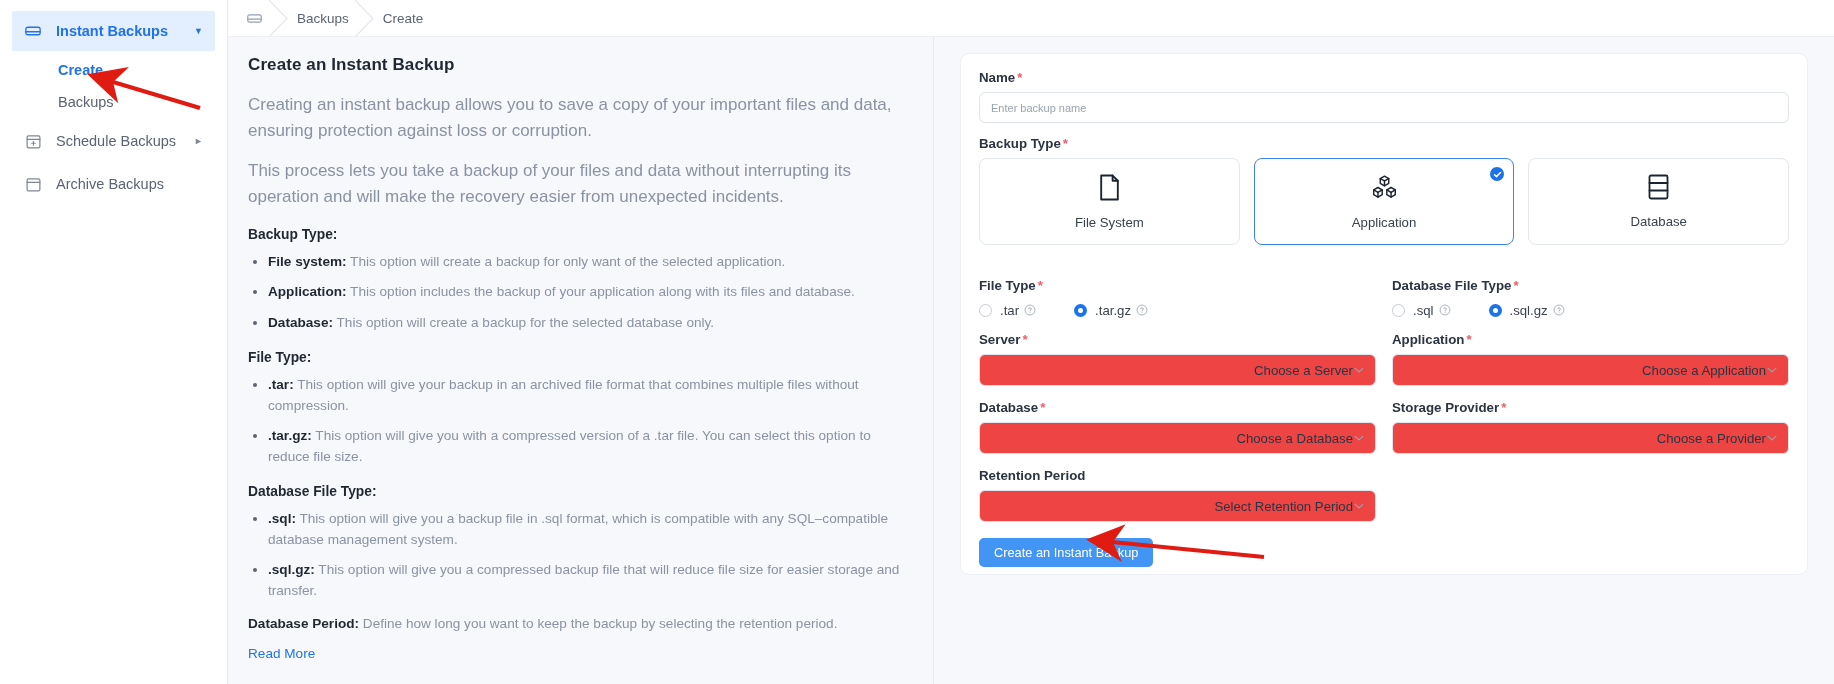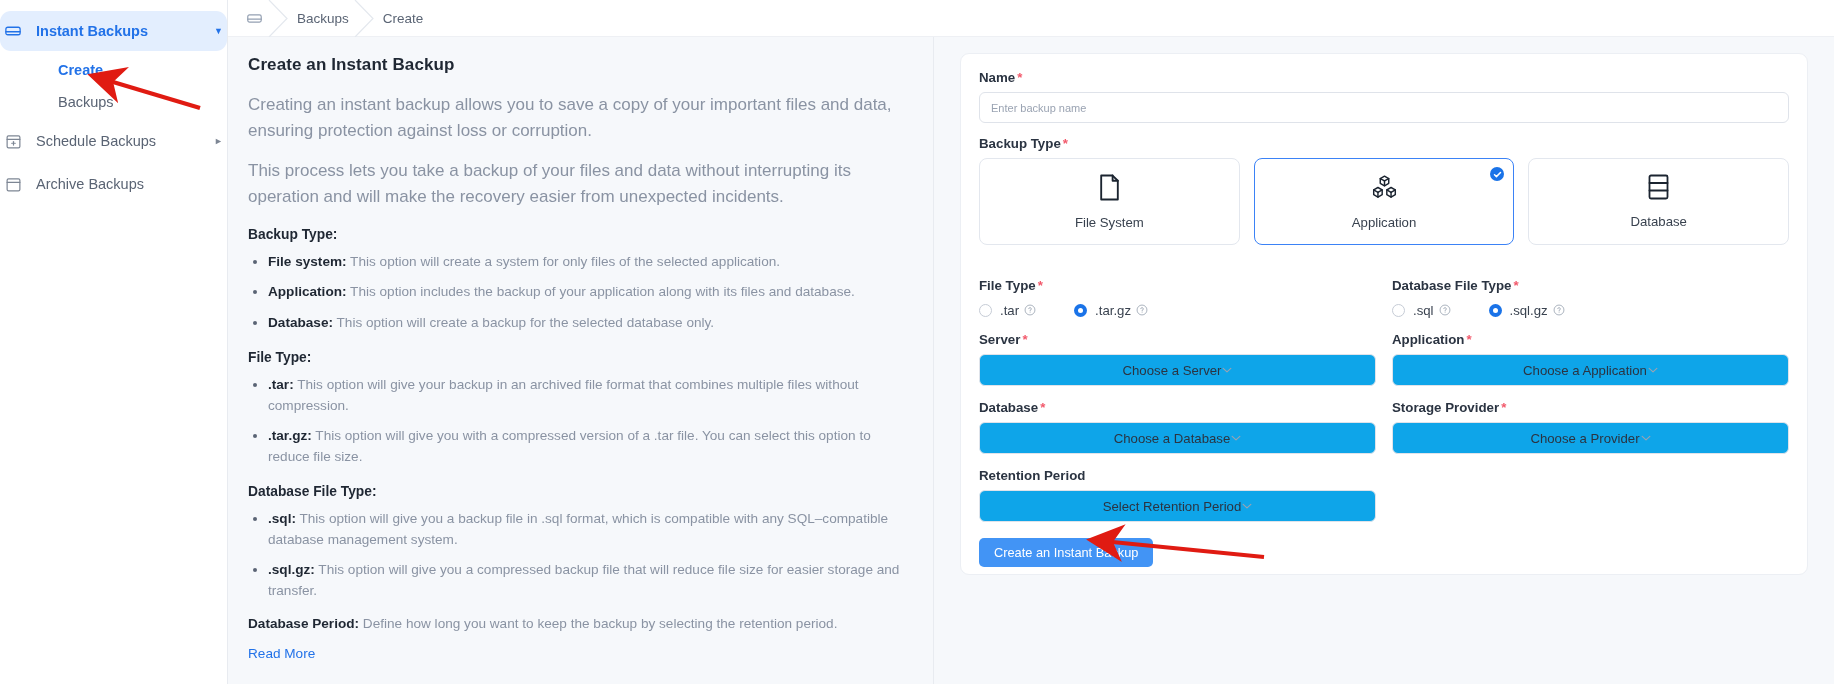--- a/index.html
+++ b/index.html
@@ -18,23 +18,23 @@
 
   
   .sidebar {
     width:228px; min-width:228px; height:684px;
     background:#ffffff;
     border-right:1px solid #e8ebf0;
     padding:8px 0 0 0;
   }
   .nav-item {
     display:flex; align-items:center;
-    height:40px; margin:3px 0;
-    border-radius:11px;
-    padding:0 4px;
+    height:40px; margin:3px 12px;
+    border-radius:2px;
+    padding:0 12px;
     font-size:14.5px;
     color:#5a6474;
     cursor:pointer;
     position:relative;
   }
   .nav-item.active { background:#e3eefe; color:#2272e8; font-weight:600; }
   .nav-icon {
     width:18px; height:18px; margin-right:14px;
     display:flex; align-items:center; justify-content:center;
     flex:0 0 18px;
@@ -207,22 +207,22 @@
   .help-icon {
     margin-left:5px; color:#a3abb8;
     display:inline-flex; align-items:center;
     cursor:pointer;
   }
 
   
   .select-box {
     width:100%; height:32px;
     border:1px solid #dfe3ea; border-radius:6px;
-    background:#0ea5e9;
-    display:flex; align-items:center; justify-content:center;
+    background:#ef4444;
+    display:flex; align-items:center; justify-content:flex-end;
     padding:0 10px 0 11px;
     font-size:13.2px; color:#2b3442;
     cursor:pointer;
   }
   .select-caret { color:#9aa3b2; display:flex; }
   .field-block { margin-bottom:14px; }
 
   .submit-btn {
     background:#4294f5;
     color:#ffffff;
@@ -315,21 +315,21 @@
 
     <div class="content">
 
       <section class="doc">
         <h1>Create an Instant Backup</h1>
         <p>Creating an instant backup allows you to save a copy of your important files and data, ensuring protection against loss or corruption.</p>
         <p>This process lets you take a backup of your files and data without interrupting its operation and will make the recovery easier from unexpected incidents.</p>
 
         <h2>Backup Type:</h2>
         <ul>
-          <li><b>File system:</b><span> This option will create a system for only files of the selected application.</span></li>
+          <li><b>File system:</b><span> This option will create a backup for only want of the selected application.</span></li>
           <li><b>Application:</b><span> This option includes the backup of your application along with its files and database.</span></li>
           <li><b>Database:</b><span> This option will create a backup for the selected database only.</span></li>
         </ul>
 
         <h2>File Type:</h2>
         <ul>
           <li><b>.tar:</b><span> This option will give your backup in an archived file format that combines multiple files without compression.</span></li>
           <li><b>.tar.gz:</b><span> This option will give you with a compressed version of a .tar file. You can select this option to reduce file size.</span></li>
         </ul>
 

